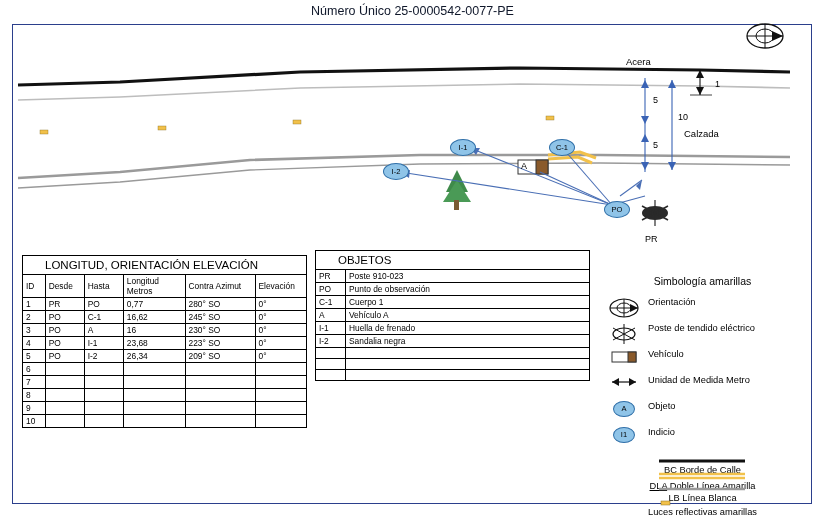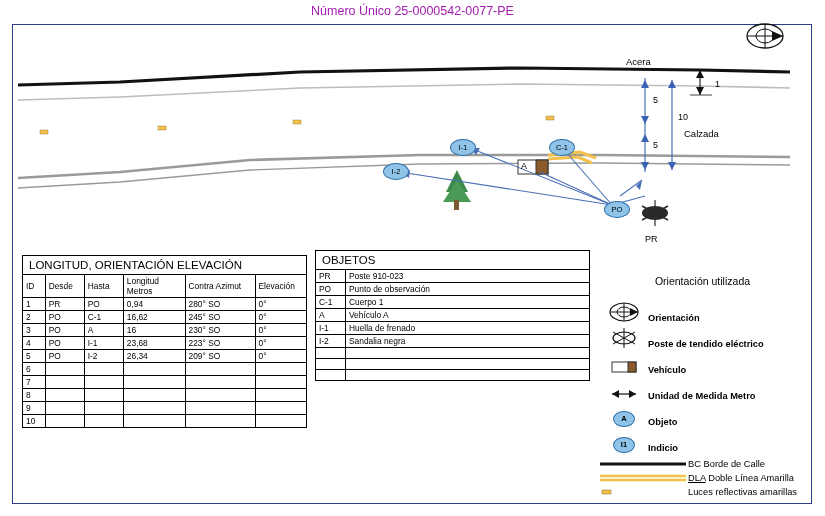--- a/index.html
+++ b/index.html
@@ -18,41 +18,41 @@
     overflow: hidden;
     background: #ffffff;
   }
   #title {
     position: absolute;
     top: 4px;
     left: 0;
     width: 825px;
     text-align: center;
     font-size: 12.5px;
-    color: #a21caf;
+    color: #0f172a;
   }
   #frame {
     position: absolute;
     left: 12px;
     top: 24px;
     width: 800px;
     height: 480px;
     border: 1px solid #2b3f8c;
     box-sizing: border-box;
   }
   #sceneSvg, #overlaySvg {
     position: absolute;
     left: 0;
     top: 0;
   }
   .tbl-title {
     font-size: 11.5px;
     border: 1px solid #000;
     border-bottom: none;
-    padding: 3px 6px;
+    padding: 3px 22px;
     background: #fff;
   }
   #tbl1wrap {
     position: absolute;
     left: 22px;
     top: 255px;
     width: 285px;
   }
   #tbl2wrap {
     position: absolute;
@@ -85,36 +85,36 @@
     width: 205px;
     font-size: 9.5px;
   }
   #legend-title {
     font-size: 10.5px;
     text-align: center;
     margin-bottom: 10px;
   }
   .leg-row {
     display: flex;
-    align-items: flex-end;
+    align-items: flex-start;
     height: 26px;
-    font-weight: bold;
   }
   .leg-sym {
     width: 48px;
     display: flex;
     align-items: center;
     justify-content: center;
     flex: none;
   }
   .leg-label { font-size: 9.3px; }
   .leg-row-line {
     display: flex;
     align-items: center;
     height: 14px;
+    flex-direction: column;
   }
   .leg-line-sym {
     width: 88px;
     flex: none;
     display: flex;
     align-items: center;
     justify-content: flex-start;
   }
   .underline-word { text-decoration: underline; margin-top: 17px; }
   .node-circ {
@@ -243,21 +243,21 @@
           <td class="c-desde">Desde</td>
           <td class="c-hasta">Hasta</td>
           <td class="c-long">Longitud Metros</td>
           <td class="c-azimut">Contra Azimut</td>
           <td class="c-elev">Elevación</td>
         </tr>
         <tr>
             <td>1</td>
             <td>PR</td>
             <td>PO</td>
-            <td>0,94</td>
+            <td>0,77</td>
             <td>280° SO</td>
             <td>0°</td>
           </tr>
         <tr>
             <td>2</td>
             <td>PO</td>
             <td>C-1</td>
             <td>16,62</td>
             <td>245° SO</td>
             <td>0°</td>
@@ -368,21 +368,21 @@
           </tr>
         <tr>
             <td class="o-code"></td>
             <td></td>
           </tr>
       </tbody>
     </table>
   </div>
 
   <div id="legend">
-    <div id="legend-title">Orientación utilizada</div>
+    <div id="legend-title">Simbología amarillas</div>
 
     <div class="leg-row">
       <div class="leg-sym">
         <svg width="40" height="22">
           <ellipse cx="20" cy="11" rx="14" ry="9" fill="none" stroke="#111" stroke-width="1.2"></ellipse>
           <ellipse cx="20" cy="11" rx="7" ry="5" fill="none" stroke="#111" stroke-width="1"></ellipse>
           <line x1="6" y1="11" x2="34" y2="11" stroke="#111" stroke-width="1"></line>
           <line x1="20" y1="2" x2="20" y2="20" stroke="#111" stroke-width="1"></line>
           <polygon points="34,11 26,7 26,15" fill="#111"></polygon>
         </svg>
@@ -455,20 +455,31 @@
           <line x1="0" y1="3" x2="86" y2="3" stroke="#f2c14a" stroke-width="2.4"></line>
           <line x1="0" y1="7" x2="86" y2="7" stroke="#f2c14a" stroke-width="2.4"></line>
         </svg>
       </div>
       <div class="leg-label">
         <span class="underline-word">DLA</span>
         <span>Doble Línea Amarilla</span>
       </div>
     </div>
 
+    <div class="leg-row-line">
+      <div class="leg-line-sym">
+        <svg width="88" height="8">
+            <line x1="0" y1="4" x2="86" y2="4" stroke="#9a9a9a" stroke-width="2.6"></line>
+          </svg>
+      </div>
+      <div class="leg-label">
+        <span>LB</span>
+        <span>Línea Blanca</span>
+      </div>
+    </div>
 
     <div class="leg-row-line">
       <div class="leg-line-sym">
         <svg width="88" height="8">
             <rect x="2" y="2" width="9" height="4" fill="#f2c14a" stroke="#8a7020" stroke-width="0.5"></rect>
           </svg>
       </div>
       <div class="leg-label">
         <span>Luces reflectivas amarillas</span>
       </div>

